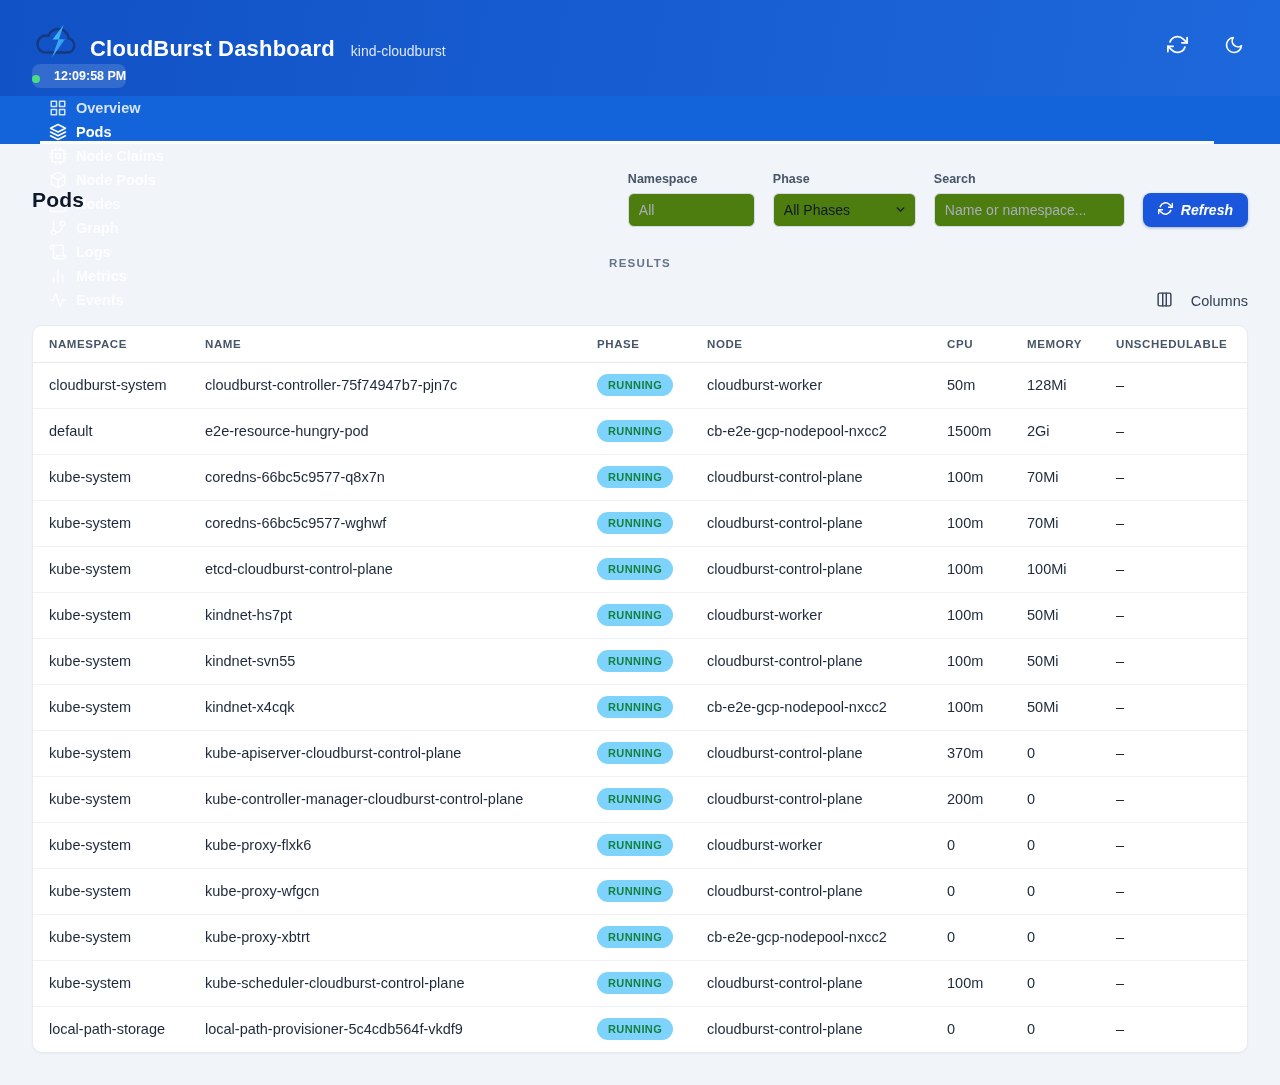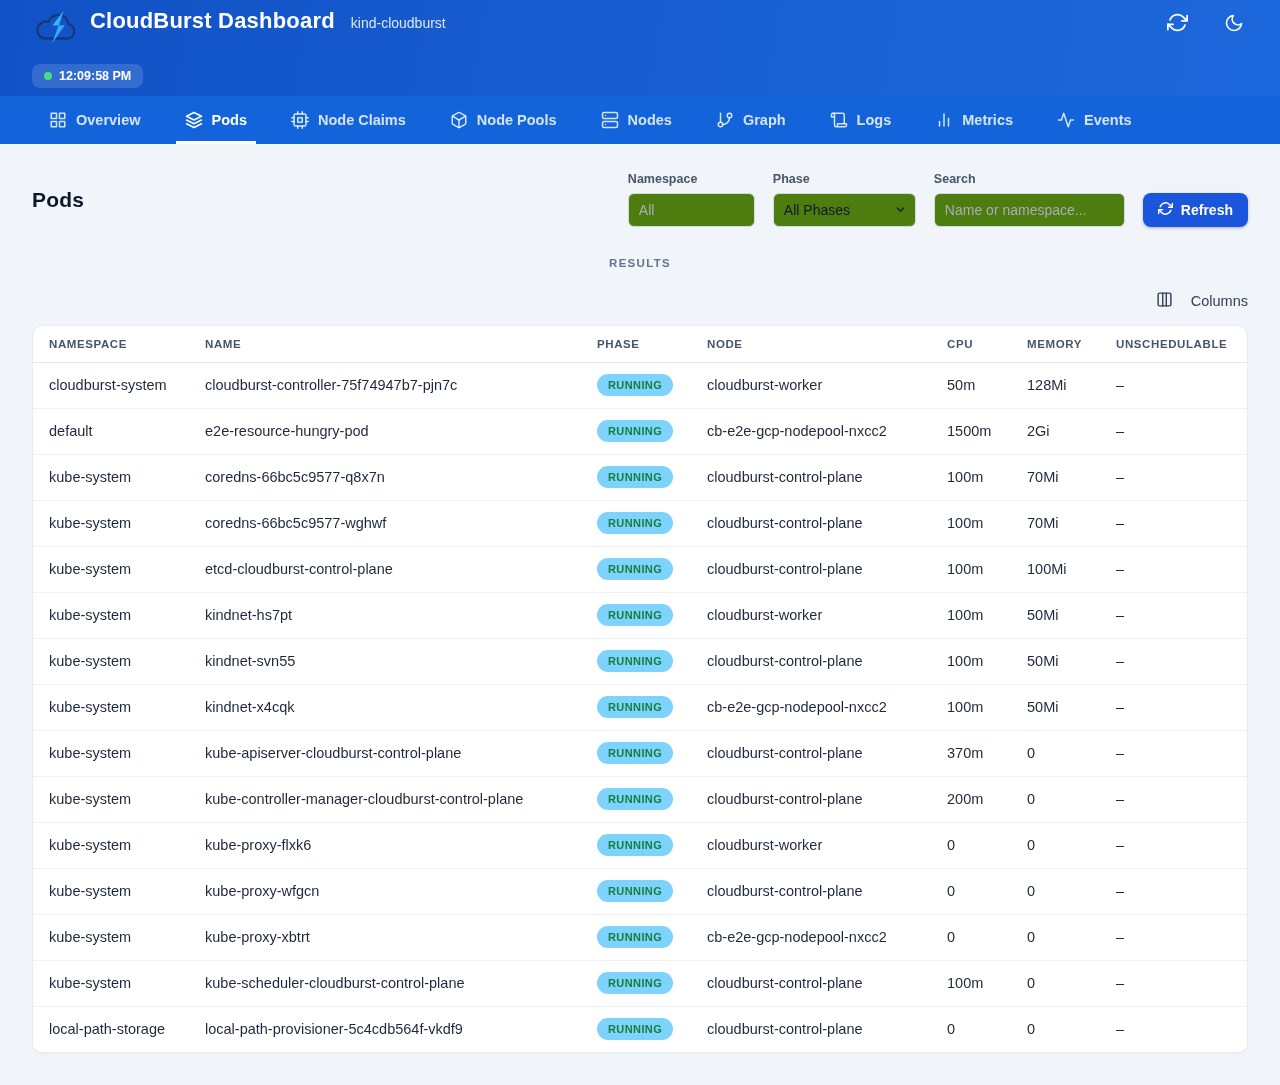--- a/index.html
+++ b/index.html
@@ -11,40 +11,40 @@
     color: #1e293b;
   }
 
   
   .app-header {
     background: linear-gradient(100deg, #1152c6 0%, #1d68dc 100%);
     height: 96px;
     padding: 0 32px;
   }
   .header-top {
-    display: flex; align-items: flex-start; height: 62px; padding-top: 8px;
+    display: flex; align-items: flex-end; height: 62px; padding-top: 8px;
   }
   .logo { width: 46px; height: 40px; display: flex; align-items: center; }
   .title-group { display: flex; align-items: baseline; margin-left: 12px; }
   .app-title { color: #ffffff; font-size: 22px; font-weight: bold; letter-spacing: 0.2px; }
   .app-subtitle { color: rgba(255,255,255,0.85); font-size: 14px; margin-left: 16px; }
   .header-actions { margin-left: auto; display: flex; align-items: center; gap: 28px; }
   .icon-btn { background: none; border: none; cursor: pointer; color: #fff; display: flex; padding: 4px; }
   .time-badge {
-    display: inline-flex; align-items: center; gap: 7px;
+    display: inline-flex; align-items: flex-end; gap: 14px;
     background: rgba(255,255,255,0.14); border-radius: 8px;
-    padding: 5px 12px; color: #fff; font-size: 12.5px; font-weight: bold;
+    padding: 5px 0; color: #fff; font-size: 12.5px; font-weight: bold;
     margin-top: 2px;
   }
   .green-dot { width: 8px; height: 8px; border-radius: 50%; background: #4ade80; display: inline-block; }
 
   
   .nav-bar {
     background: #1364da; height: 48px; padding: 0 40px;
-    display: flex; align-items: stretch;
+    display: flex; align-items: stretch; flex-direction: column;
   }
   .nav-tab {
     display: flex; align-items: center; gap: 9px;
     color: rgba(255,255,255,0.82); font-size: 14.5px; font-weight: 600;
     padding: 0 9px; margin-right: 26px; cursor: pointer;
     border-bottom: 3px solid transparent; border-top: 3px solid transparent;
   }
   .nav-tab.active { color: #ffffff; border-bottom-color: #ffffff; }
   .nav-icon { display: flex; }
   .nav-icon svg { width: 18px; height: 18px; }
@@ -66,20 +66,21 @@
   .input-search { width: 191px; }
   .select-wrap { position: relative; width: 143px; }
   .select-wrap select { width: 100%; appearance: none; -webkit-appearance: none; }
   .select-chevron { position: absolute; right: 9px; top: 10px; pointer-events: none; color: #111827; display: flex; }
   .refresh-btn {
     height: 34px; padding: 0 15px; border: none; border-radius: 8px;
     background: #1a56db; color: #fff; font-size: 14px; font-weight: bold;
     font-family: "Liberation Sans", sans-serif;
     display: inline-flex; align-items: center; gap: 8px; cursor: pointer;
     box-shadow: 0 1px 3px rgba(16,58,143,0.35);
+    font-style: italic;
   }
 
   .results-label {
     margin-top: 30px; font-size: 11.5px; font-weight: bold;
     color: #64748b; letter-spacing: 1.3px; text-align: center;
   }
   .columns-row { display: flex; justify-content: flex-end; margin-top: 22px; }
   .columns-btn {
     background: none; border: none; cursor: pointer;
     display: inline-flex; align-items: center; gap: 18px;

